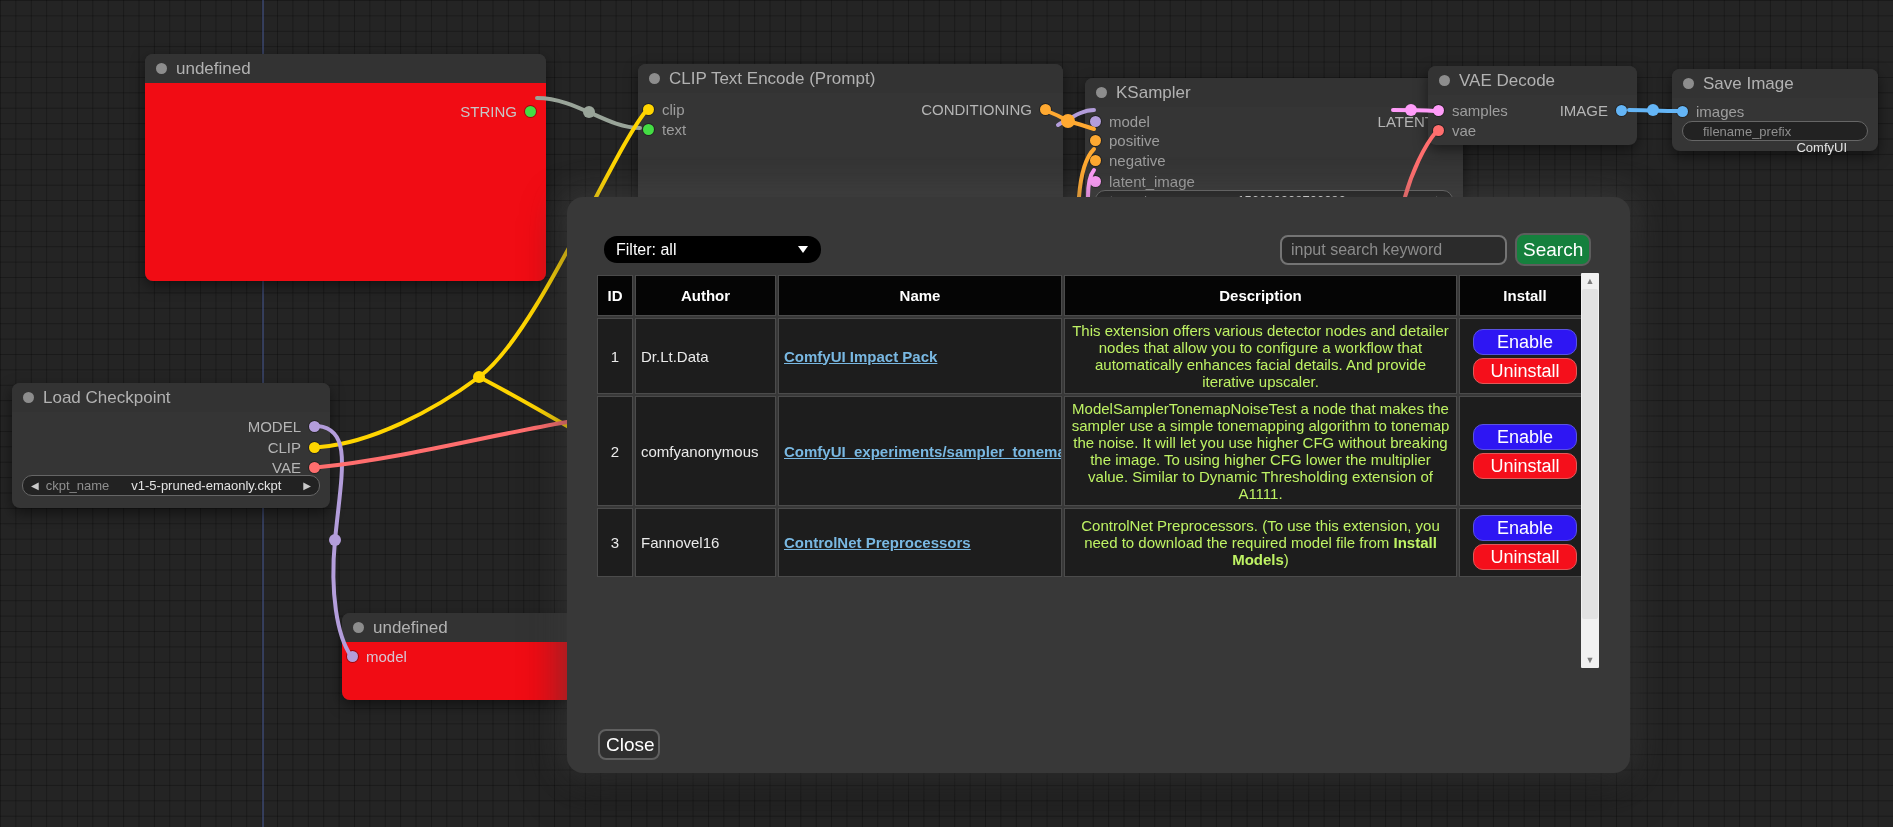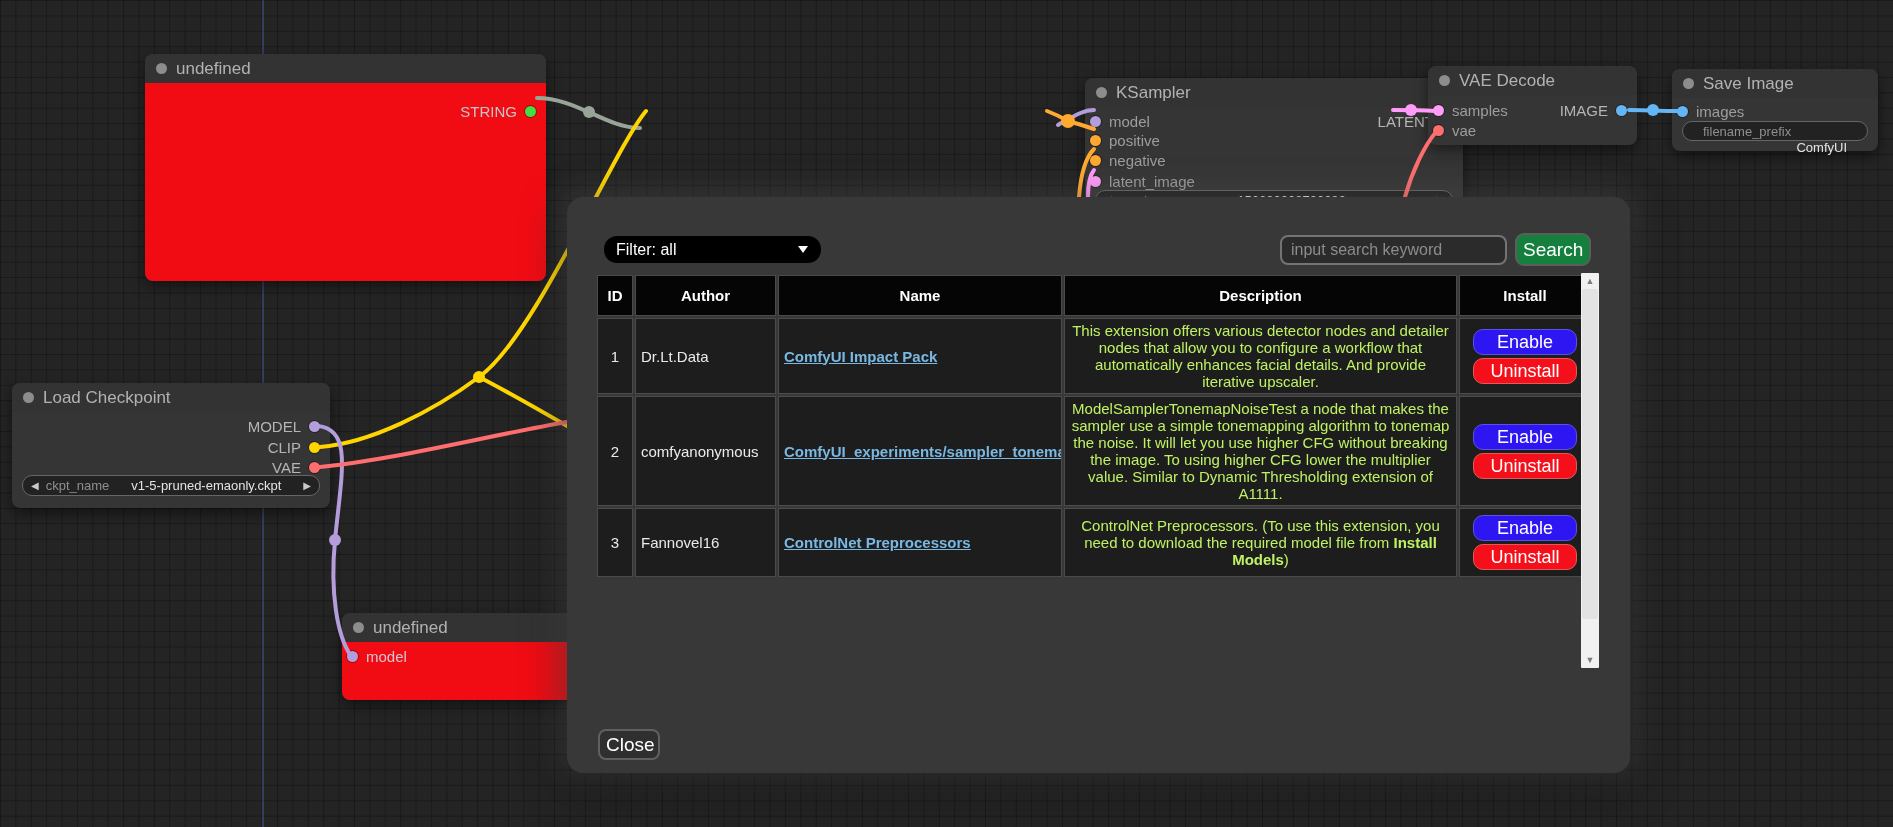--- a/index.html
+++ b/index.html
@@ -101,20 +101,38 @@
       <span>undefined</span>
     </div>
     <div class="node-body red-body">
       <div class="port out" style="top:20px;">
         <span class="out-label" style="color:#c7c7c7;">STRING</span>
         <span class="dot" style="background:#44DD44;"></span>
       </div>
     </div>
   </div>
 
+  <div class="node" style="left:638px;top:64px;width:425px;height:146px;">
+    <div class="node-title">
+      <span class="title-dot"></span>
+      <span>CLIP Text Encode (Prompt)</span>
+    </div>
+    <div class="port in" style="top:37px;">
+      <span class="dot" style="background:#FFD500;"></span>
+      <span>clip</span>
+    </div>
+    <div class="port in" style="top:57px;">
+      <span class="dot" style="background:#44DD44;"></span>
+      <span>text</span>
+    </div>
+    <div class="port out" style="top:37px;right:12px;">
+      <span class="out-label">CONDITIONING</span>
+      <span class="dot" style="background:#FFA931;"></span>
+    </div>
+  </div>
 
   <div class="node" style="left:1085px;top:66px;width:378px;height:131px;margin-top:12px;">
     <div class="node-title">
       <span class="title-dot"></span>
       <span>KSampler</span>
     </div>
     <div class="port in" style="top:35px;">
       <span class="dot" style="background:#B39DDB;"></span>
       <span>model</span>
     </div>

